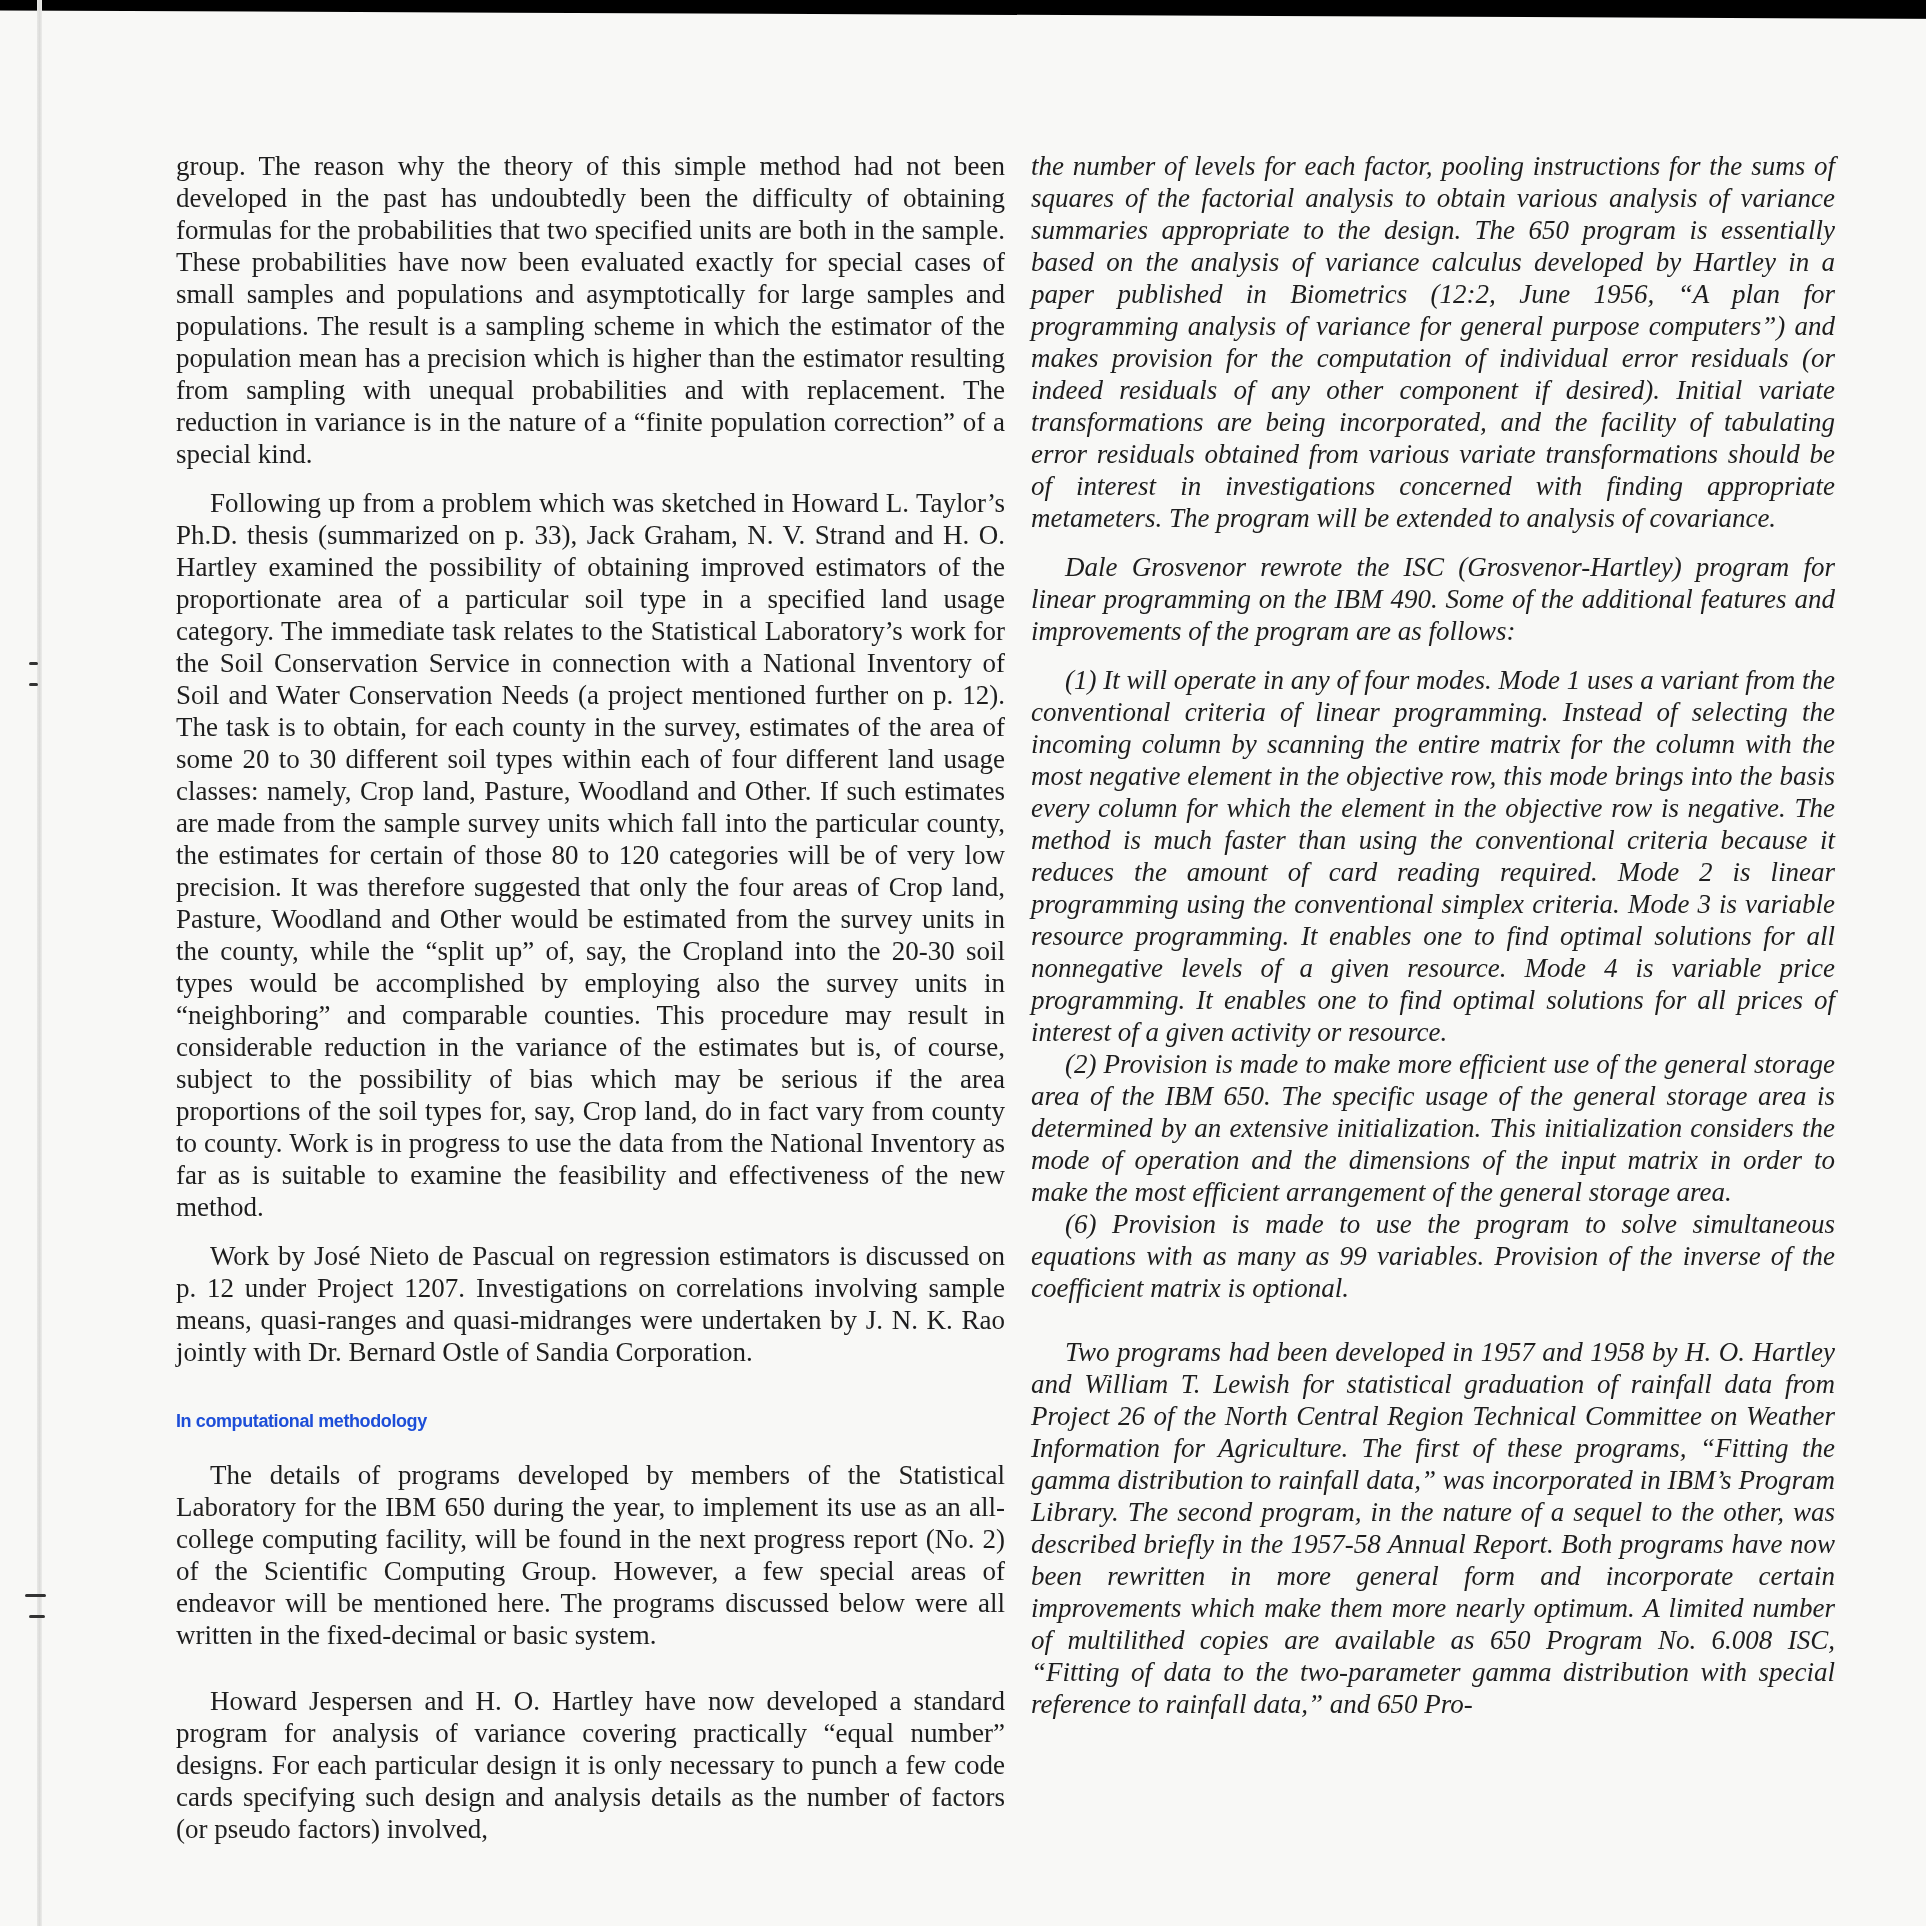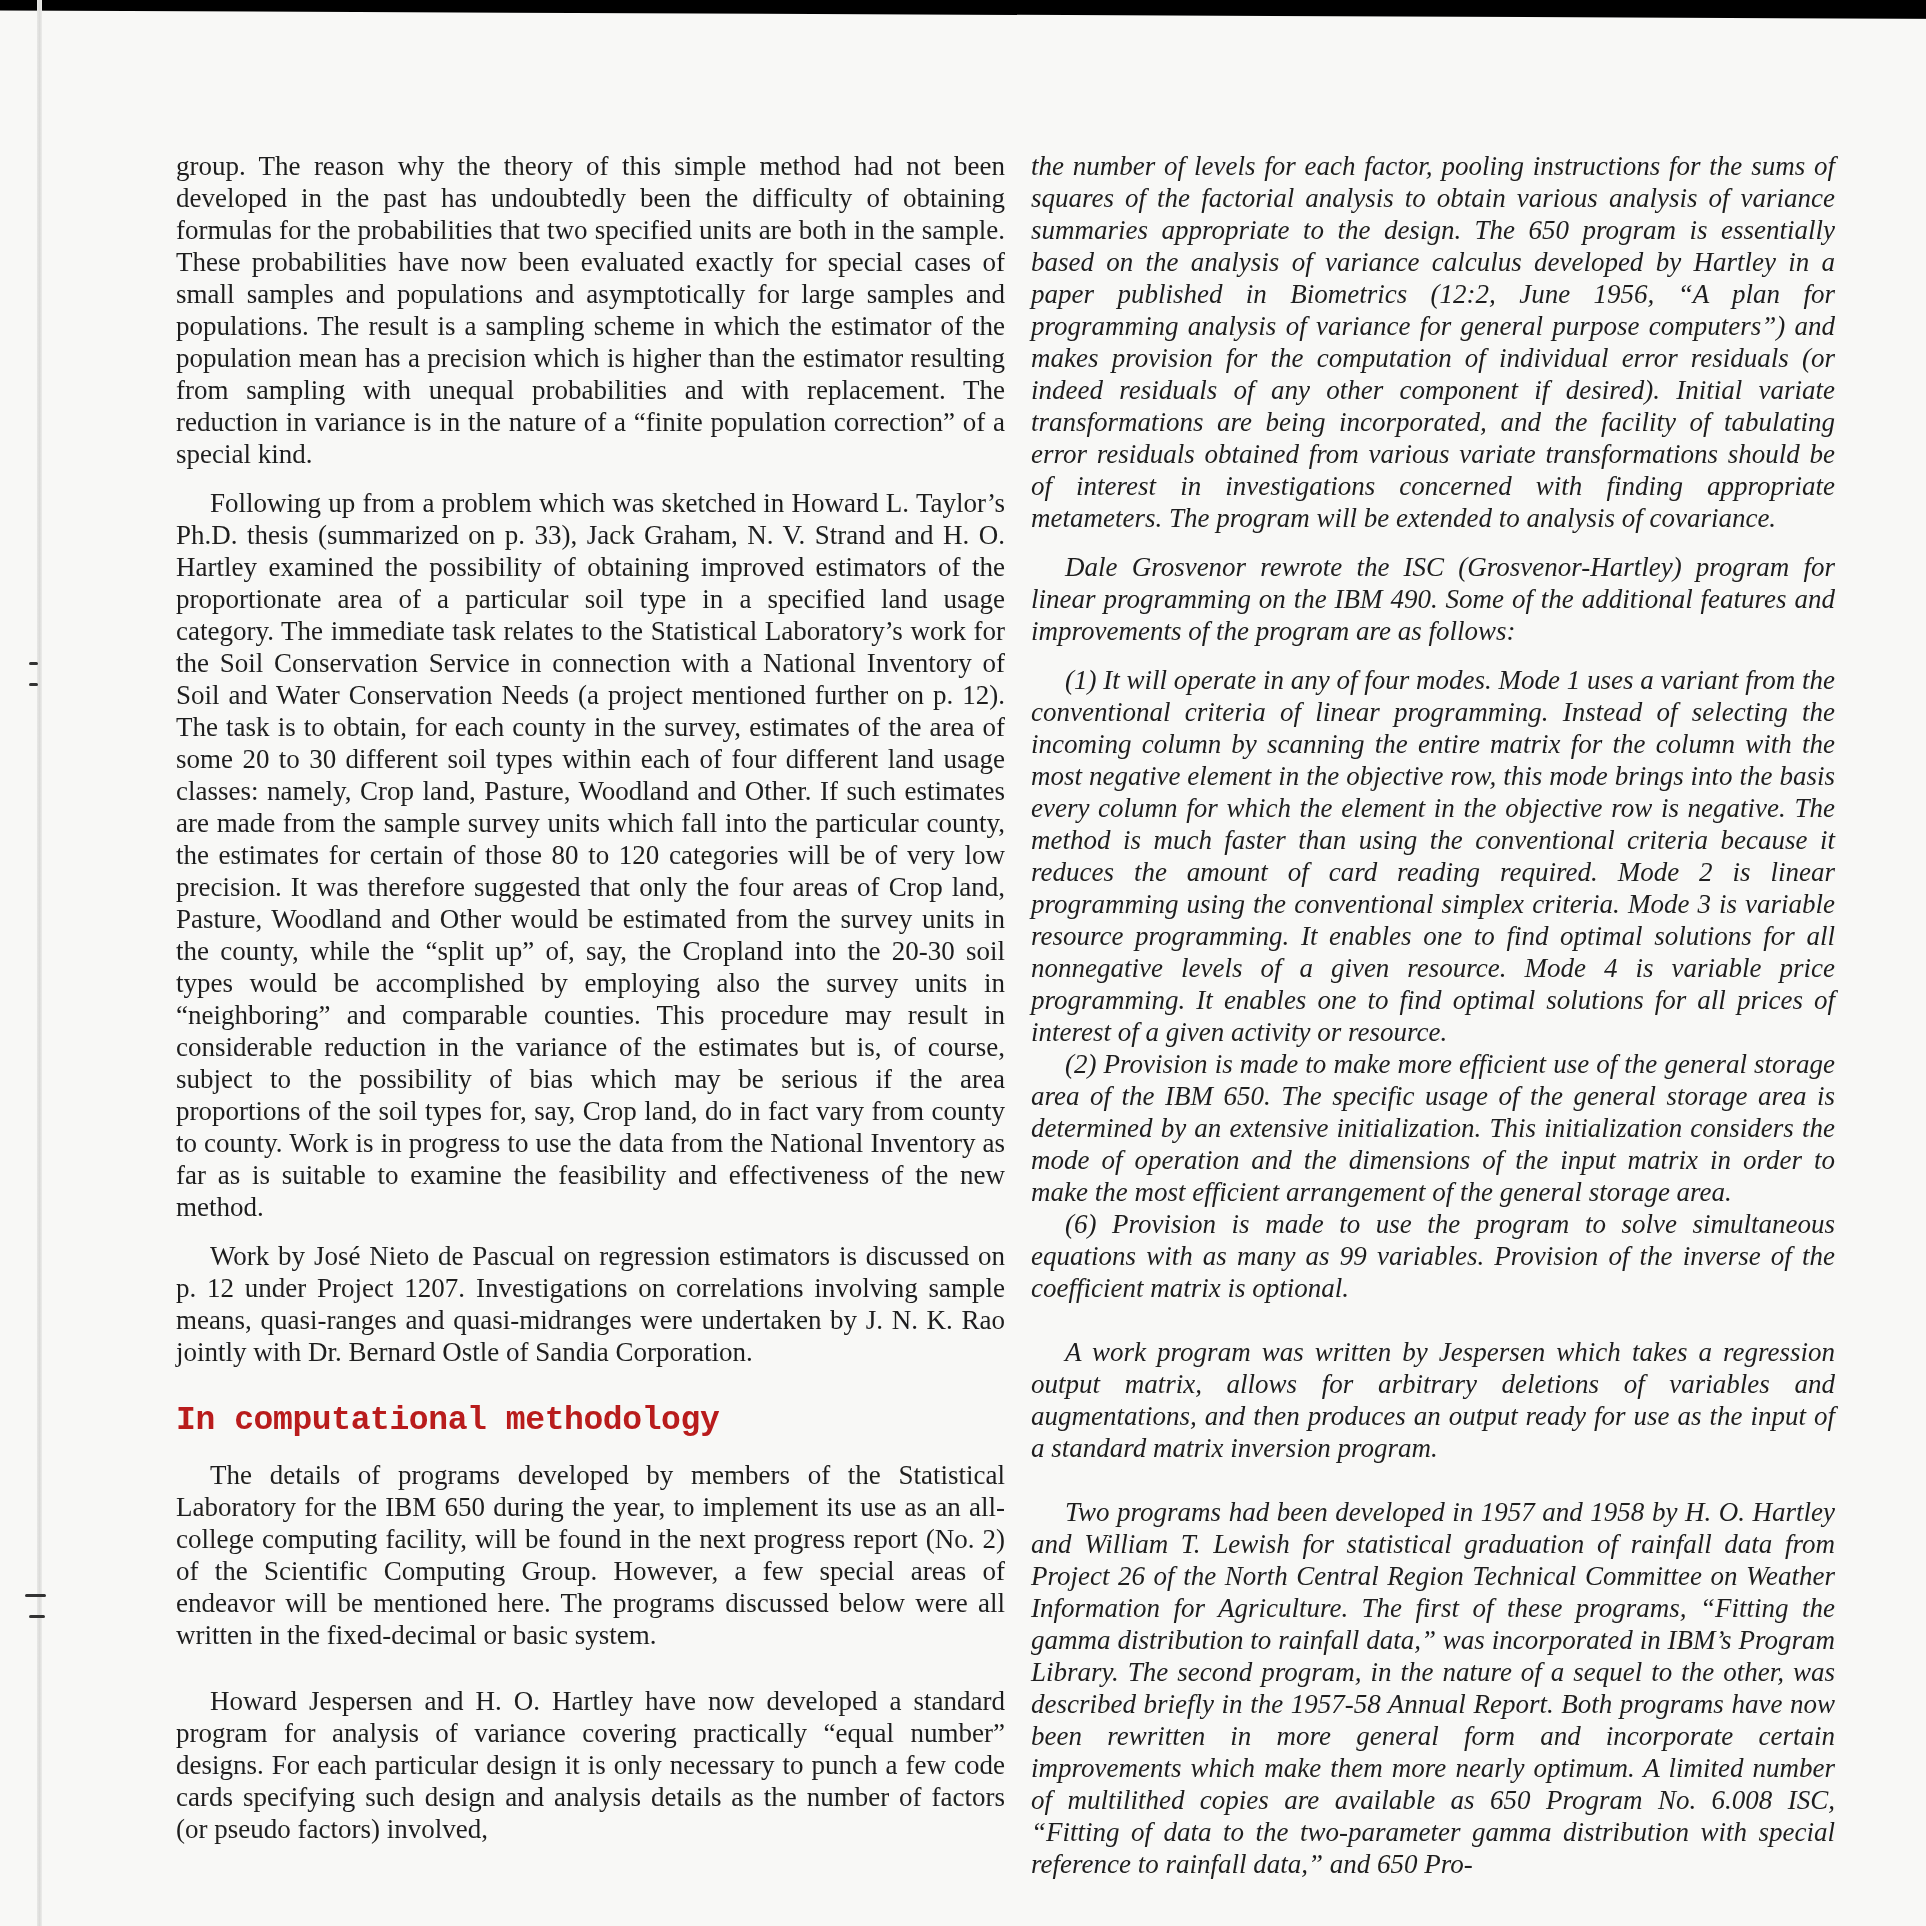--- a/index.html
+++ b/index.html
@@ -26,25 +26,25 @@
     position: absolute; top: 150px;
     font-size: 27px; line-height: 32px;
     text-align: justify; hyphens: none;
   }
   .col-left { left: 152px; width: 829px; margin-left: 24px; }
   .col-right { left: 1031px; width: 804px; font-style: italic; }
   .column p { margin: 0; text-indent: 0; }
   .column p.indent { text-indent: 34px; }
   .gap { margin-top: 17px !important; }
   .heading {
-    font-family: Liberation Mono, monospace;
-    font-weight: bold; font-size: 33px; line-height: 32px;
+    font-family: Liberation Sans, sans-serif;
+    font-weight: bold; font-size: 18px; line-height: 32px;
     letter-spacing: -0.4px;
     margin: 37px 0 22.3px 0;
-    color: #b91c1c;
+    color: #1d4ed8;
   }
 </style>
 </head>
 <body>
 
 <div class="scan-top"></div>
 <div class="binding-shadow"></div>
 <div class="margin-mark" style="left:29px;top:662px;width:8.5px;"></div>
 <div class="margin-mark" style="left:29px;top:683px;width:8.5px;"></div>
 <div class="margin-mark" style="left:25px;top:1594px;width:21px;"></div>
@@ -58,16 +58,15 @@
   <p class="indent">The details of programs developed by members of the Statistical Laboratory for the IBM 650 during the year, to implement its use as an all-college computing facility, will be found in the next progress report (No. 2) of the Scientific Computing Group. However, a few special areas of endeavor will be mentioned here. The programs discussed below were all written in the fixed-decimal or basic system.</p>
   <p class="indent gap" style="margin-top:34px !important">Howard Jespersen and H. O. Hartley have now developed a standard program for analysis of variance covering practically “equal number” designs. For each particular design it is only necessary to punch a few code cards specifying such design and analysis details as the number of factors (or pseudo factors) involved,</p>
 </div>
 
 <div class="column col-right">
   <p>the number of levels for each factor, pooling instructions for the sums of squares of the factorial analysis to obtain various analysis of variance summaries appropriate to the design. The 650 program is essentially based on the analysis of variance calculus developed by Hartley in a paper published in Biometrics (12:2, June 1956, “A plan for programming analysis of variance for general purpose computers”) and makes provision for the computation of individual error residuals (or indeed residuals of any other component if desired). Initial variate transformations are being incorporated, and the facility of tabulating error residuals obtained from various variate transformations should be of interest in investigations concerned with finding appropriate metameters. The program will be extended to analysis of covariance.</p>
   <p class="indent gap">Dale Grosvenor rewrote the ISC (Grosvenor-Hartley) program for linear programming on the IBM 490. Some of the additional features and improvements of the program are as follows:</p>
   <p class="indent gap">(1) It will operate in any of four modes. Mode 1 uses a variant from the conventional criteria of linear programming. Instead of selecting the incoming column by scanning the entire matrix for the column with the most negative element in the objective row, this mode brings into the basis every column for which the element in the objective row is negative. The method is much faster than using the conventional criteria because it reduces the amount of card reading required. Mode 2 is linear programming using the conventional simplex criteria. Mode 3 is variable resource programming. It enables one to find optimal solutions for all nonnegative levels of a given resource. Mode 4 is variable price programming. It enables one to find optimal solutions for all prices of interest of a given activity or resource.</p>
   <p class="indent">(2) Provision is made to make more efficient use of the general storage area of the IBM 650. The specific usage of the general storage area is determined by an extensive initialization. This initialization considers the mode of operation and the dimensions of the input matrix in order to make the most efficient arrangement of the general storage area.</p>
   <p class="indent">(6) Provision is made to use the program to solve simultaneous equations with as many as 99 variables. Provision of the inverse of the coefficient matrix is optional.</p>
-  <p class="indent" style="margin-top:32px">A work program was written by Jespersen which takes a regression output matrix, allows for arbitrary deletions of variables and augmentations, and then produces an output ready for use as the input of a standard matrix inversion program.</p>
   <p class="indent" style="margin-top:32px">Two programs had been developed in 1957 and 1958 by H. O. Hartley and William T. Lewish for statistical graduation of rainfall data from Project 26 of the North Central Region Technical Committee on Weather Information for Agriculture. The first of these programs, “Fitting the gamma distribution to rainfall data,” was incorporated in IBM’s Program Library. The second program, in the nature of a sequel to the other, was described briefly in the 1957-58 Annual Report. Both programs have now been rewritten in more general form and incorporate certain improvements which make them more nearly optimum. A limited number of multilithed copies are available as 650 Program No. 6.008 ISC, “Fitting of data to the two-parameter gamma distribution with special reference to rainfall data,” and 650 Pro-</p>
 </div>
 
 
 </body></html>

